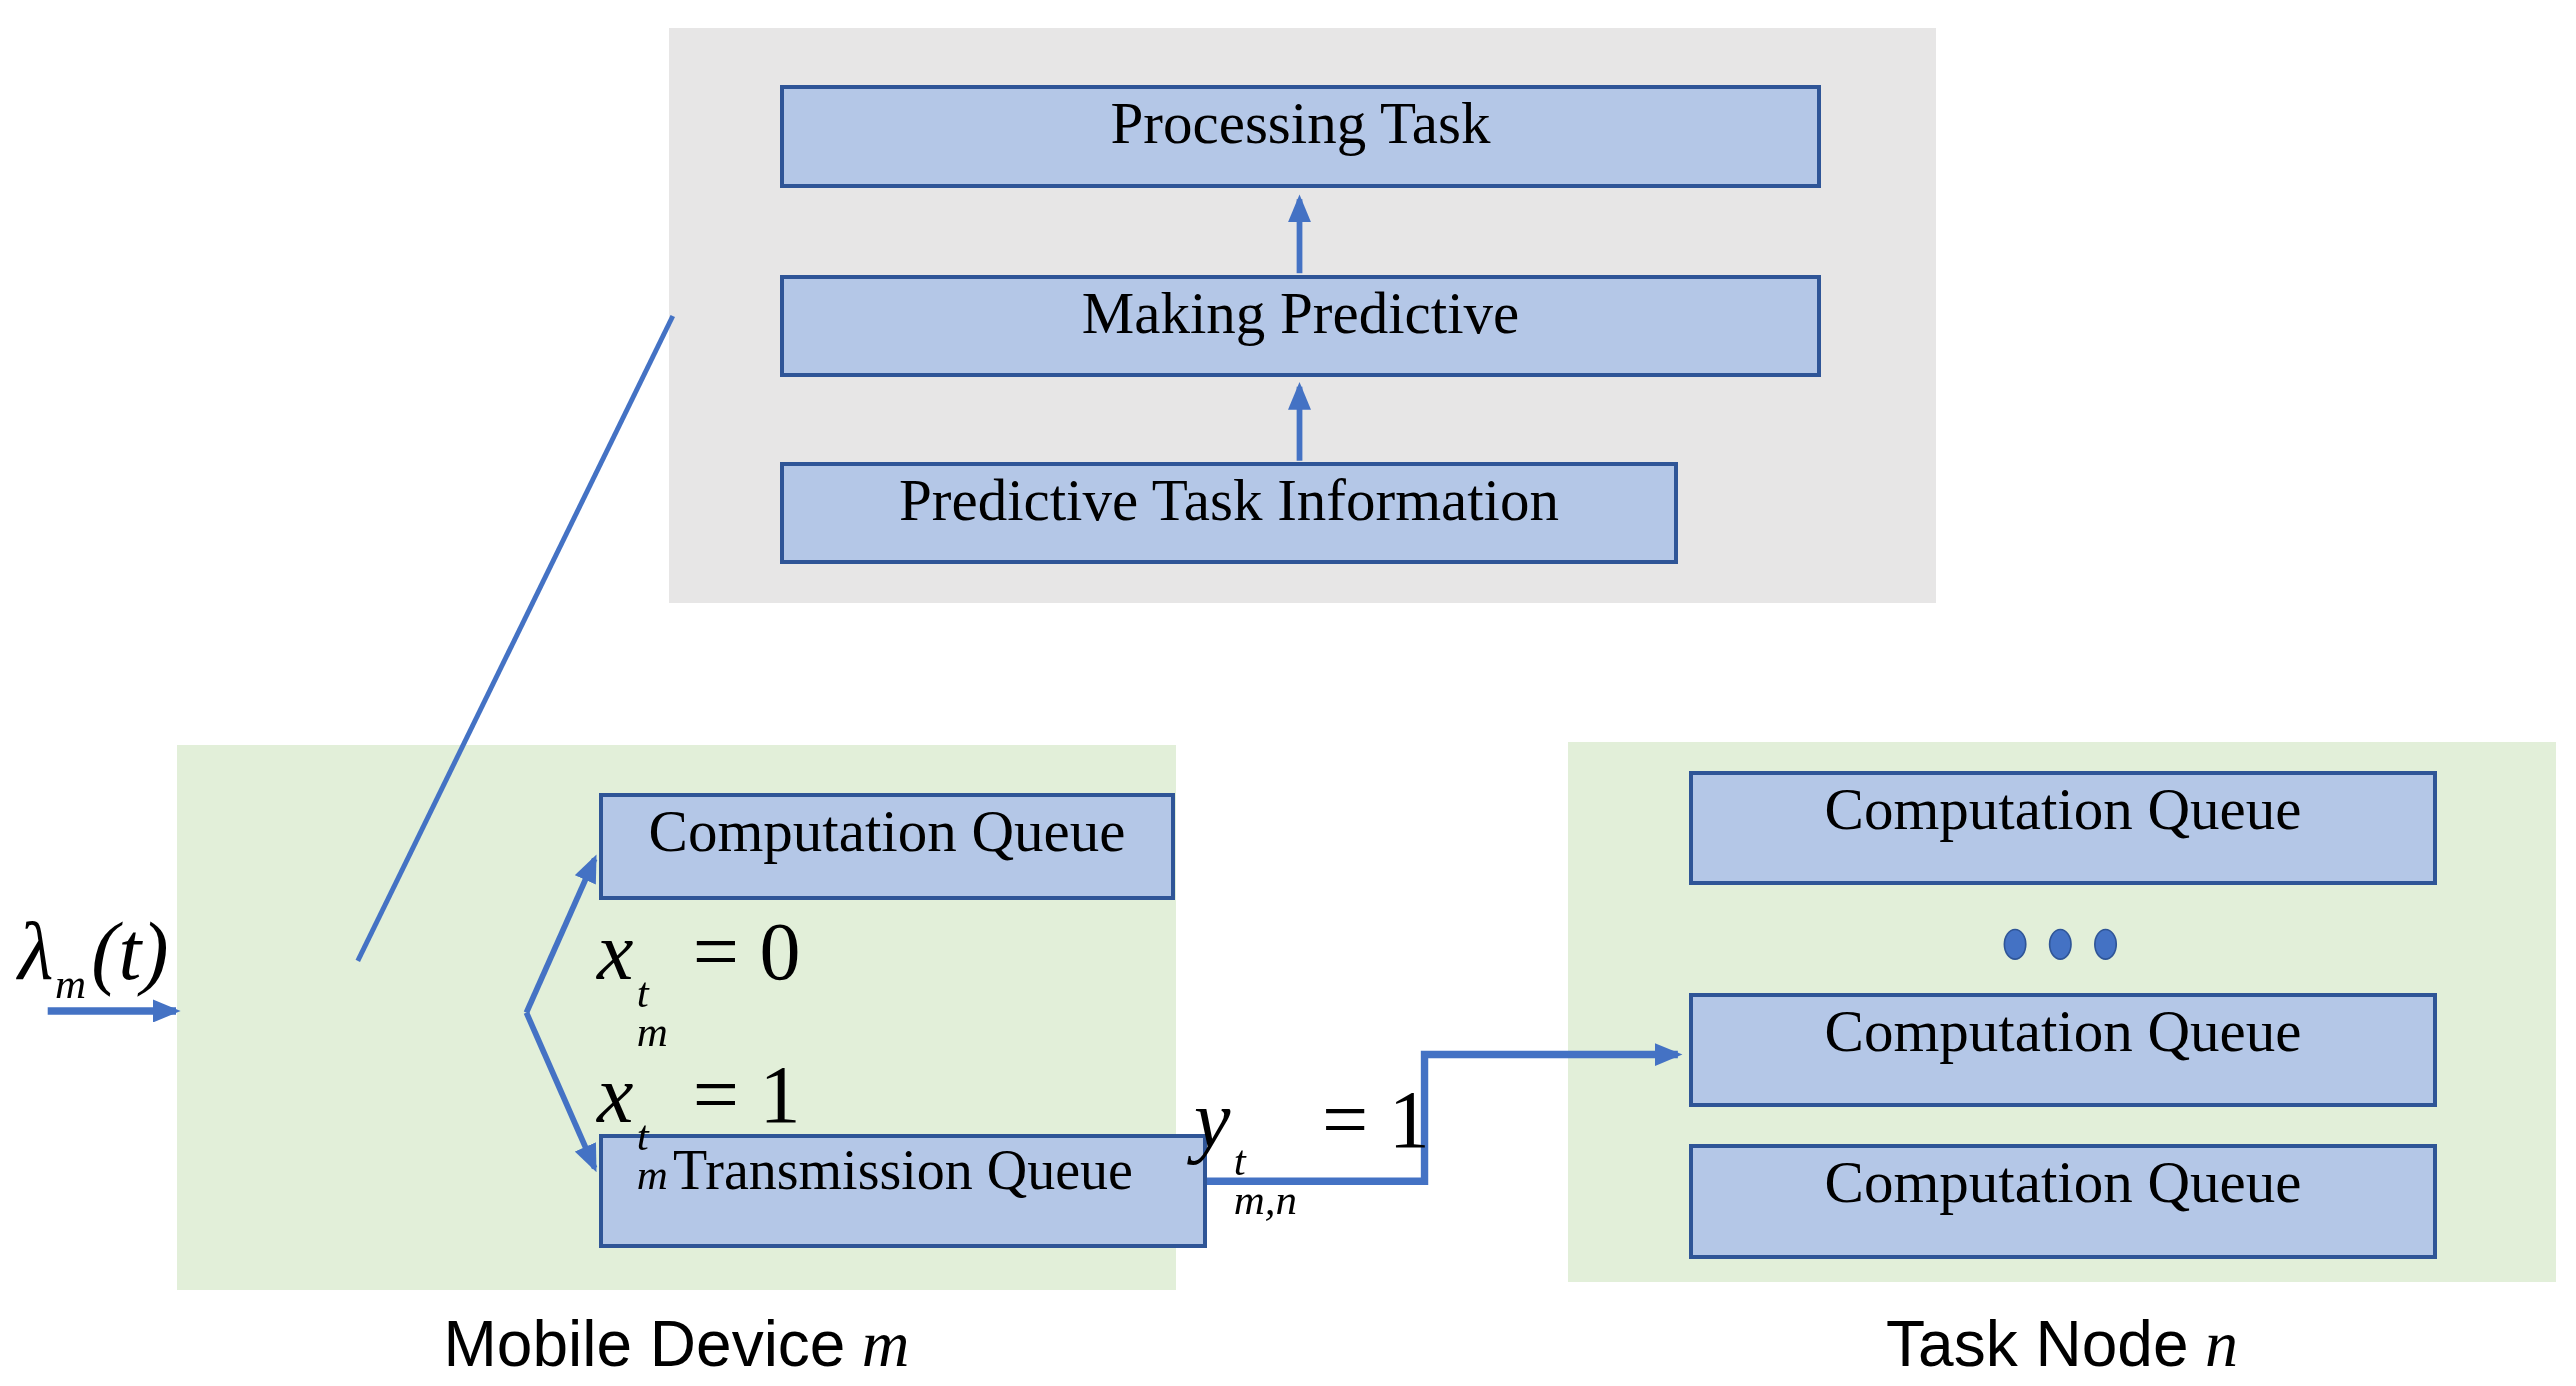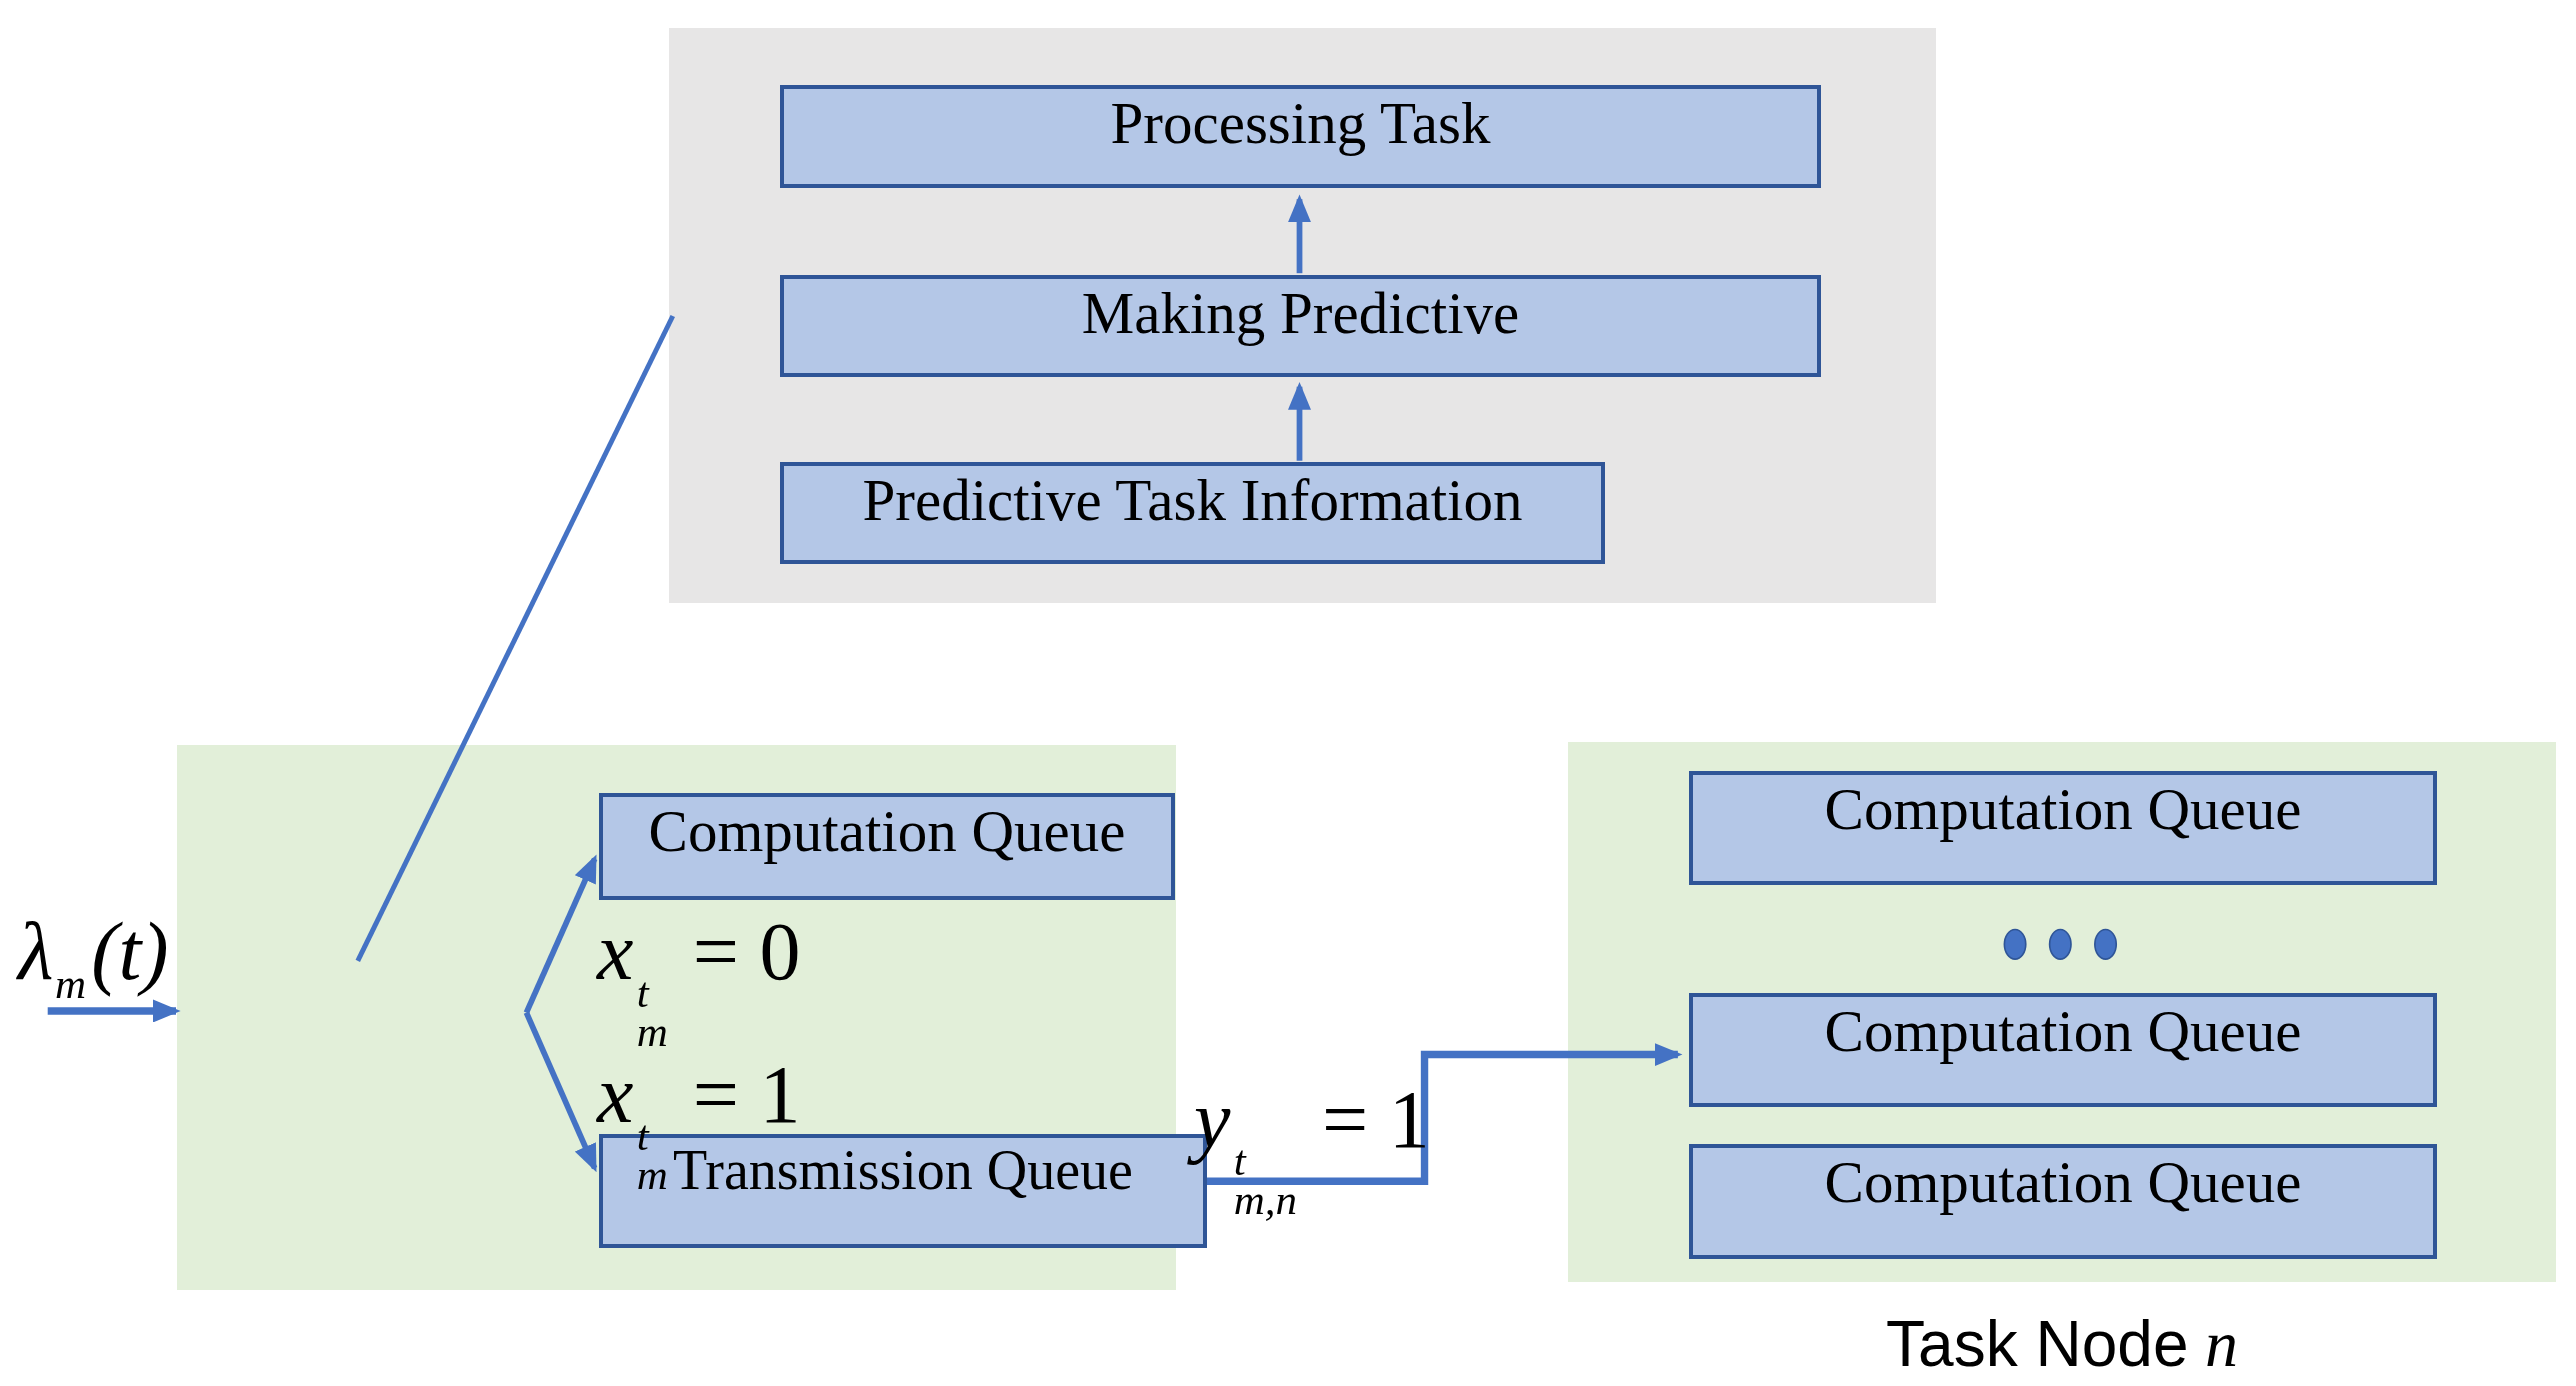--- a/index.html
+++ b/index.html
@@ -135,21 +135,21 @@
       <ellipse class="dot" cx="2560" cy="1148" rx="13" ry="18"></ellipse>
     </g>
   </svg>
 
   <div class="box" style="left:780px; top:85px; width:1041px; height:103px;">
     <span>Processing Task</span>
   </div>
   <div class="box" style="left:780px; top:275px; width:1041px; height:102px;">
     <span>Making Predictive</span>
   </div>
-  <div class="box" style="left:780px; top:462px; width:825px; height:102px;">
+  <div class="box" style="left:780px; top:462px; width:898px; height:102px;">
     <span>Predictive Task Information</span>
   </div>
 
   <div class="box" style="left:599px; top:793px; width:576px; height:107px;">
     <span>Computation Queue</span>
   </div>
   <div class="box" style="left:599px; top:1134px; width:608px; height:114px; font-size:56px;">
     <span>Transmission Queue</span>
   </div>
 
@@ -181,18 +181,21 @@
       </span><span class="meq">= 1</span>
   </div>
 
   <div class="math-label" style="left:1194px; top:1079px;">
     <span class="mi">y</span><span class="scripts">
         <span class="sup">t</span>
         <span class="sub">m,n</span>
       </span><span class="meq">= 1</span>
   </div>
 
+  <div class="caption" style="left:177px; top:1306px; width:999px;">
+    <span>Mobile Device</span><span class="cap-var">m</span>
+  </div>
   <div class="caption" style="left:1568px; top:1306px; width:988px;">
     <span>Task Node</span><span class="cap-var">n</span>
   </div>
 
 </div>
 
 
 </body></html>

